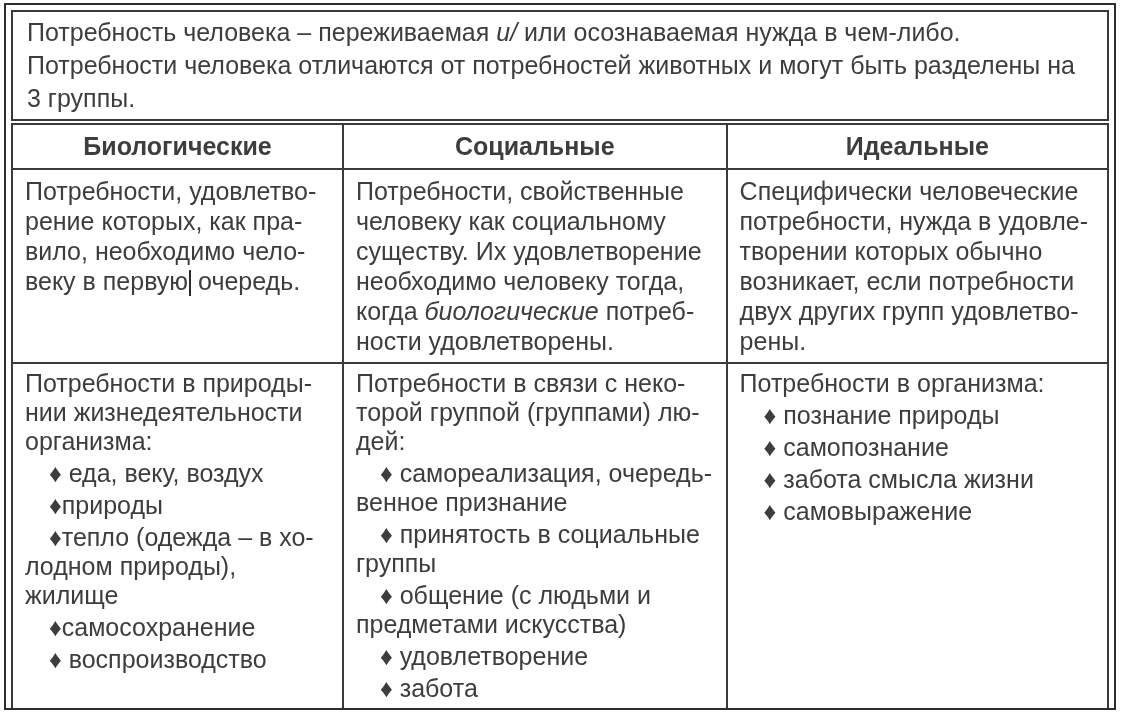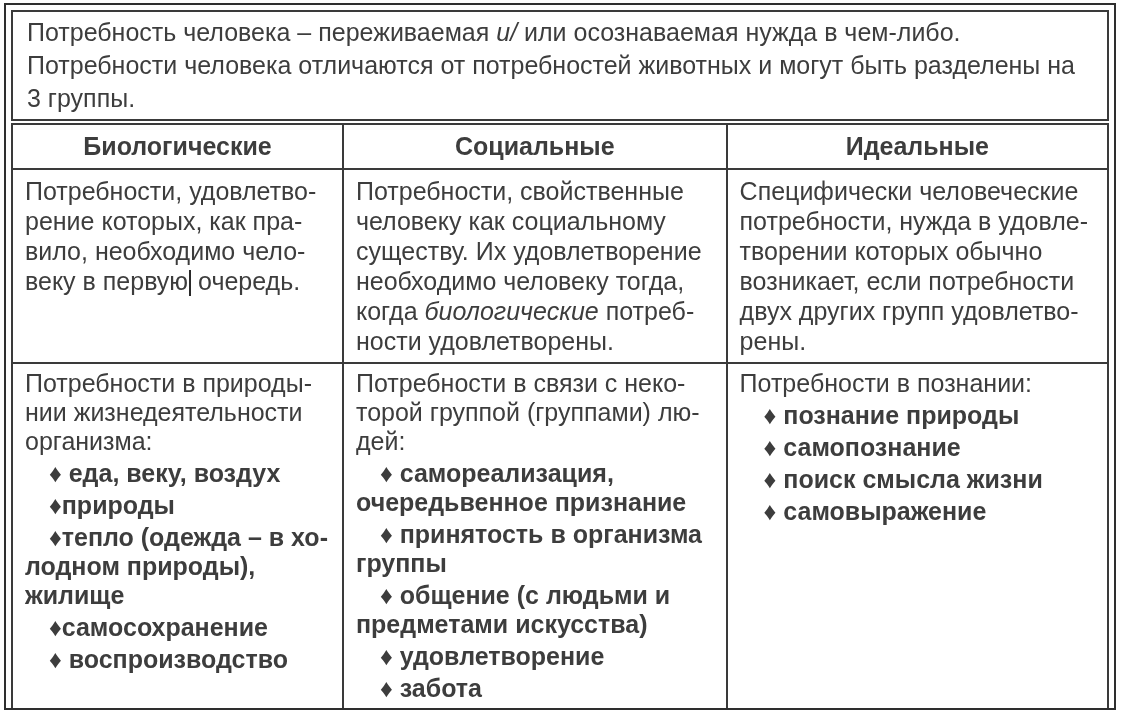--- a/index.html
+++ b/index.html
@@ -60,21 +60,21 @@
   }
   .row-list td {
     height: 372px;
     padding: 5px 12px 0 12px;
     font-size: 25px;
     line-height: 29px;
   }
   p { margin: 0; }
   .def-text i, .row-def i { font-style: italic; }
   .intro { margin: 0; }
-  .item { text-indent: 24px; margin-top: 3px; font-weight: bold; }
+  .item { text-indent: 24px; margin-top: 3px; }
   .caret {
     display: inline-block;
     width: 2px; height: 26px;
     background: #2a2a2a;
     vertical-align: -6px;
     margin-left: 1px;
   }
 </style>
 </head>
 <body>
@@ -116,31 +116,31 @@
             <p class="intro">Потребности в природы­нии жизнедеятельности организма:</p>
             <div class="item">♦ еда, веку, воздух</div>
             <div class="item">♦природы</div>
             <div class="item">♦тепло (одежда – в хо­лодном природы), жилище</div>
             <div class="item">♦самосохранение</div>
             <div class="item">♦ воспроизводство</div>
           </td>
           <td>
             <p class="intro">Потребности в связи с неко­торой группой (группами) лю­дей:</p>
             <div class="item">♦ самореализация, очередь­венное признание</div>
-            <div class="item">♦ принятость в организма группы</div>
+            <div class="item">♦ принятость в социальные группы</div>
             <div class="item">♦ общение (с людьми и пред­метами искусства)</div>
             <div class="item">♦ удовлетворение</div>
             <div class="item">♦ забота</div>
             <div class="item">♦ самоуважение</div>
           </td>
           <td>
-            <p class="intro">Потребности в познании:</p>
+            <p class="intro">Потребности в организма:</p>
             <div class="item">♦ познание природы</div>
             <div class="item">♦ самопознание</div>
-            <div class="item">♦ поиск смысла жизни</div>
+            <div class="item">♦ забота смысла жизни</div>
             <div class="item">♦ самовыражение</div>
           </td>
         </tr>
       </tbody>
     </table>
 
   </div>
 </div>
 
 </body></html>

